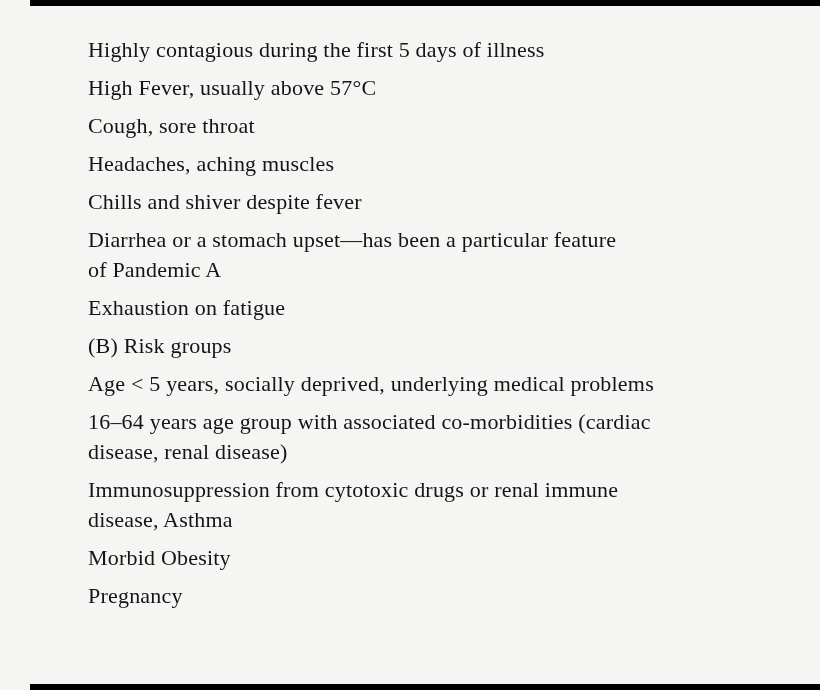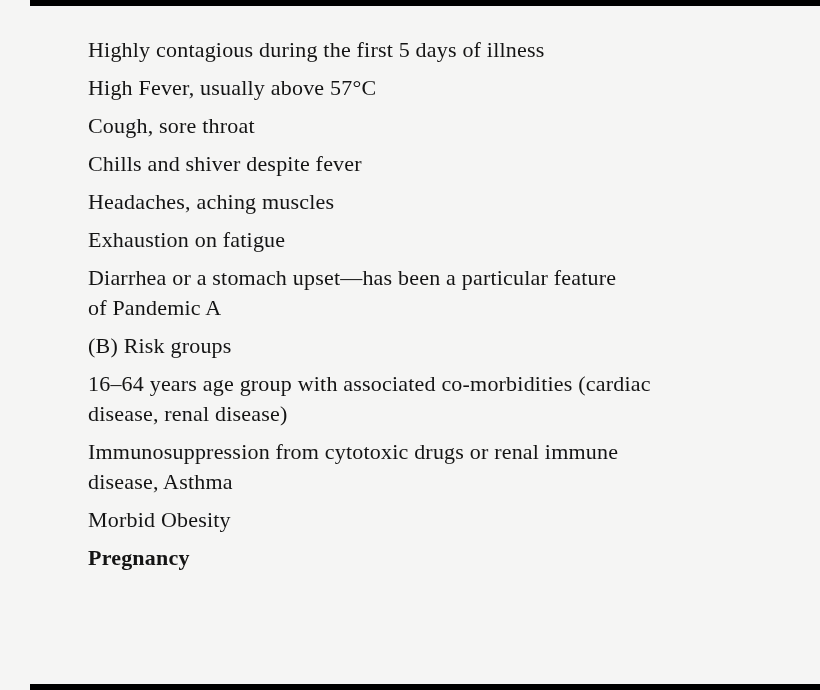--- a/index.html
+++ b/index.html
@@ -44,39 +44,39 @@
   }
   .row.level-1 {
     padding-left: 24px;
   }
   .row.level-0 {
     padding-left: 0;
     margin-left: 24px;
   }
   .row:last-child {
     margin-bottom: 16px;
-    font-weight: bold;
   }
 </style>
 </head>
 <body>
 
 <div class="table-figure">
   <div class="rule rule-top"></div>
 
   <div class="table-body">
     <p class="row level-1">Highly contagious during the first 5 days of illness</p>
     <p class="row level-1">High Fever, usually above 57°C</p>
     <p class="row level-1">Cough, sore throat</p>
+    <p class="row level-1">Headaches, aching muscles</p>
     <p class="row level-1">Chills and shiver despite fever</p>
-    <p class="row level-1">Headaches, aching muscles</p>
-    <p class="row level-1">Exhaustion on fatigue</p>
     <p class="row level-1">Diarrhea or a stomach upset—has been a particular feature
 of Pandemic A</p>
+    <p class="row level-1">Exhaustion on fatigue</p>
     <p class="row level-0">(B) Risk groups</p>
+    <p class="row level-1">Age &lt; 5 years, socially deprived, underlying medical problems</p>
     <p class="row level-1">16–64 years age group with associated co-morbidities (cardiac
 disease, renal disease)</p>
     <p class="row level-1">Immunosuppression from cytotoxic drugs or renal immune
 disease, Asthma</p>
     <p class="row level-1">Morbid Obesity</p>
     <p class="row level-1">Pregnancy</p>
   </div>
 
   <div class="rule rule-bottom"></div>
 </div>

